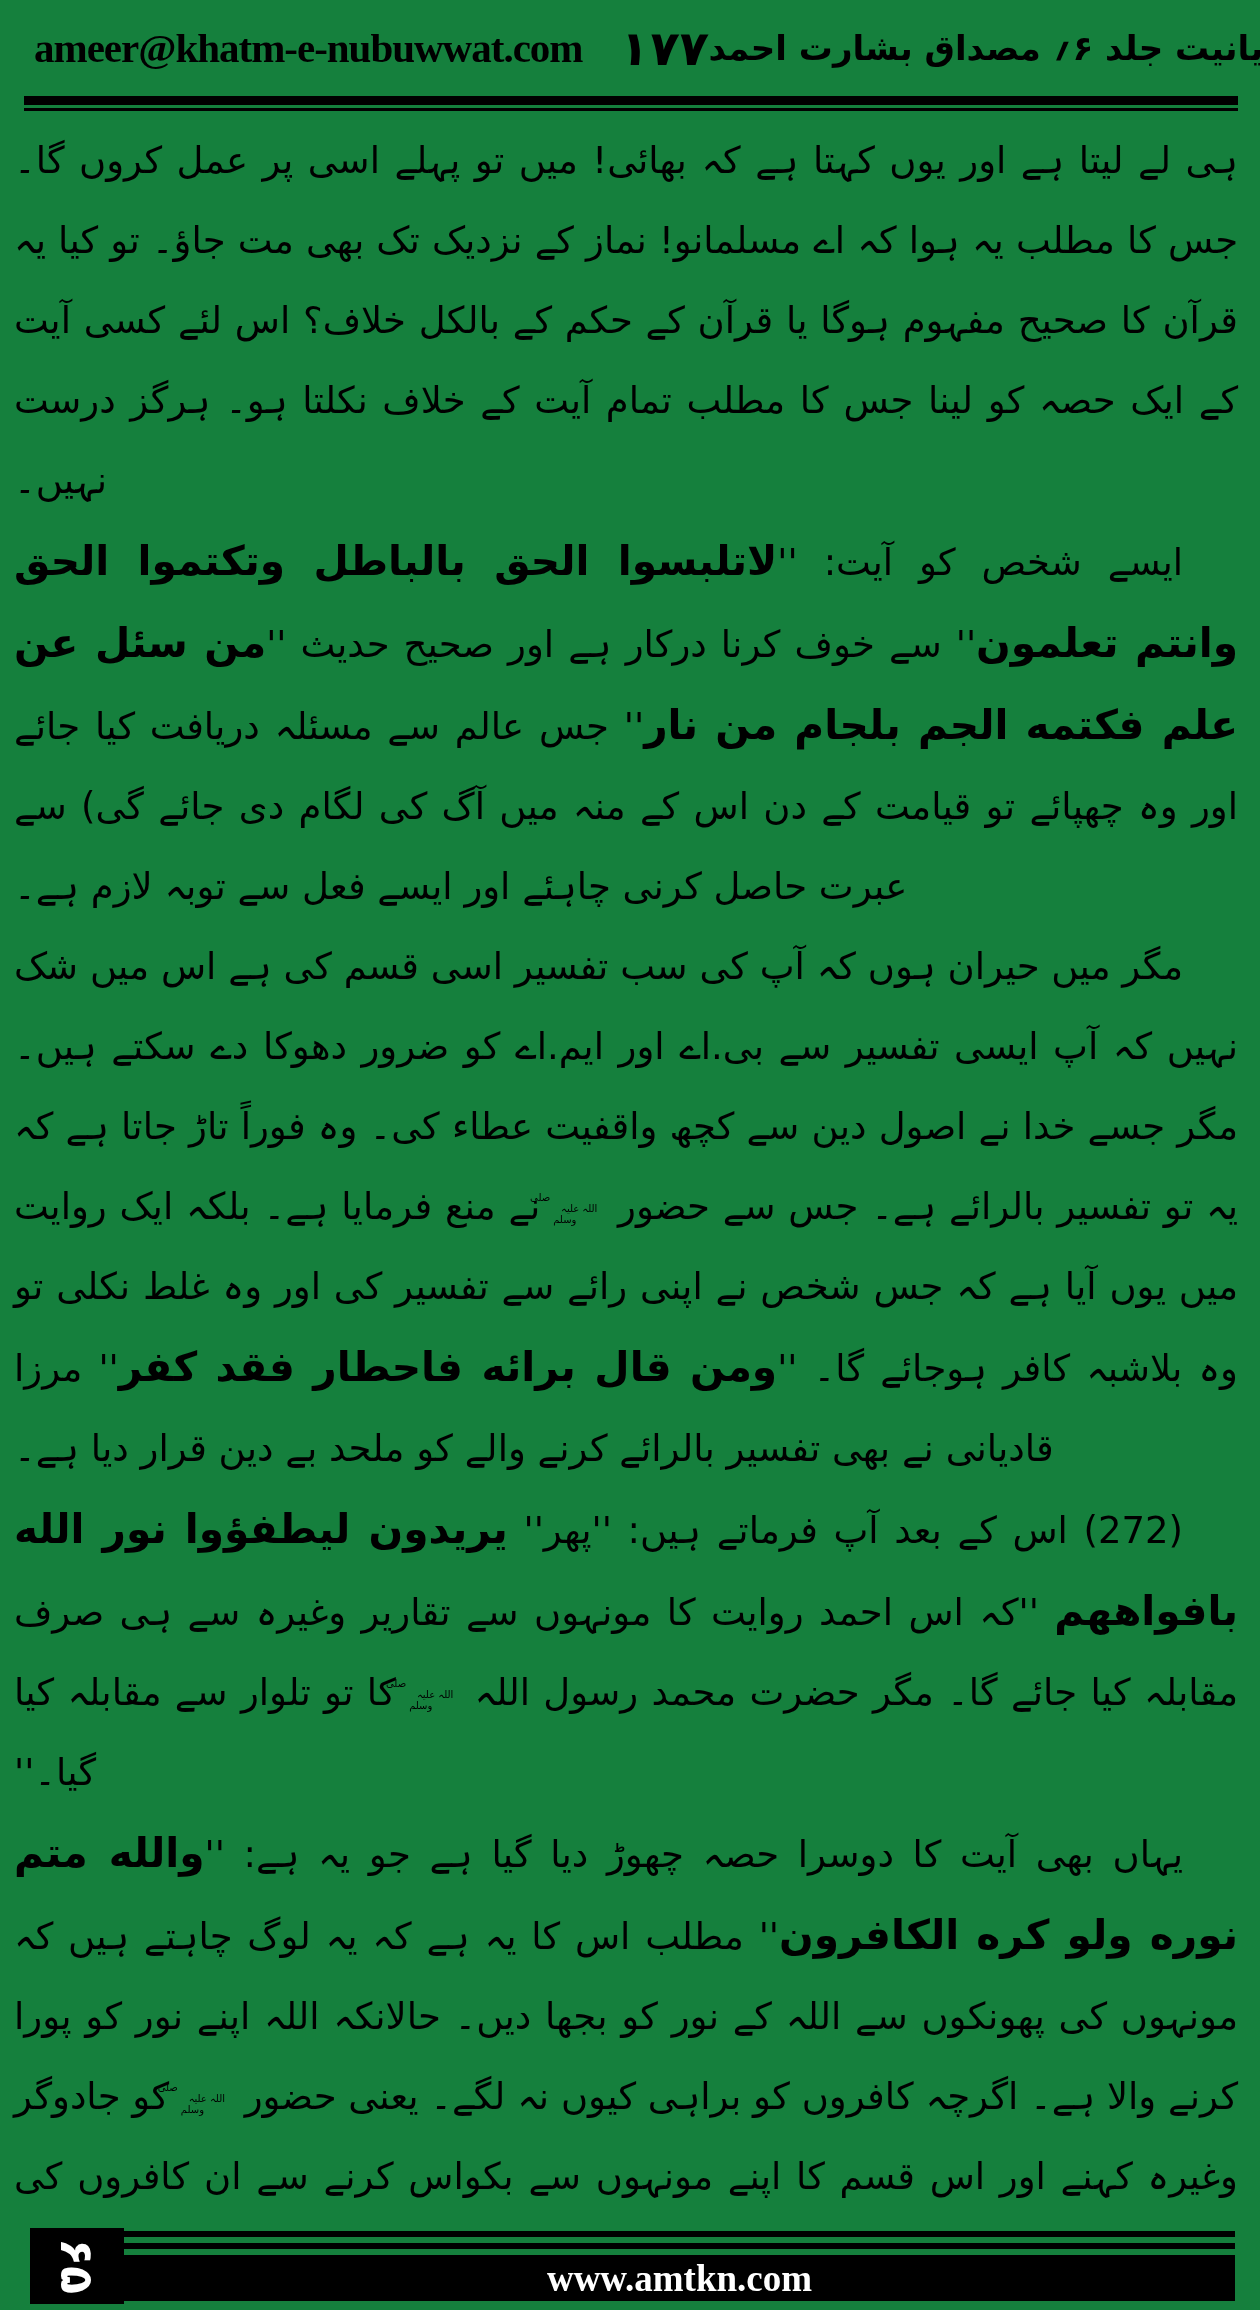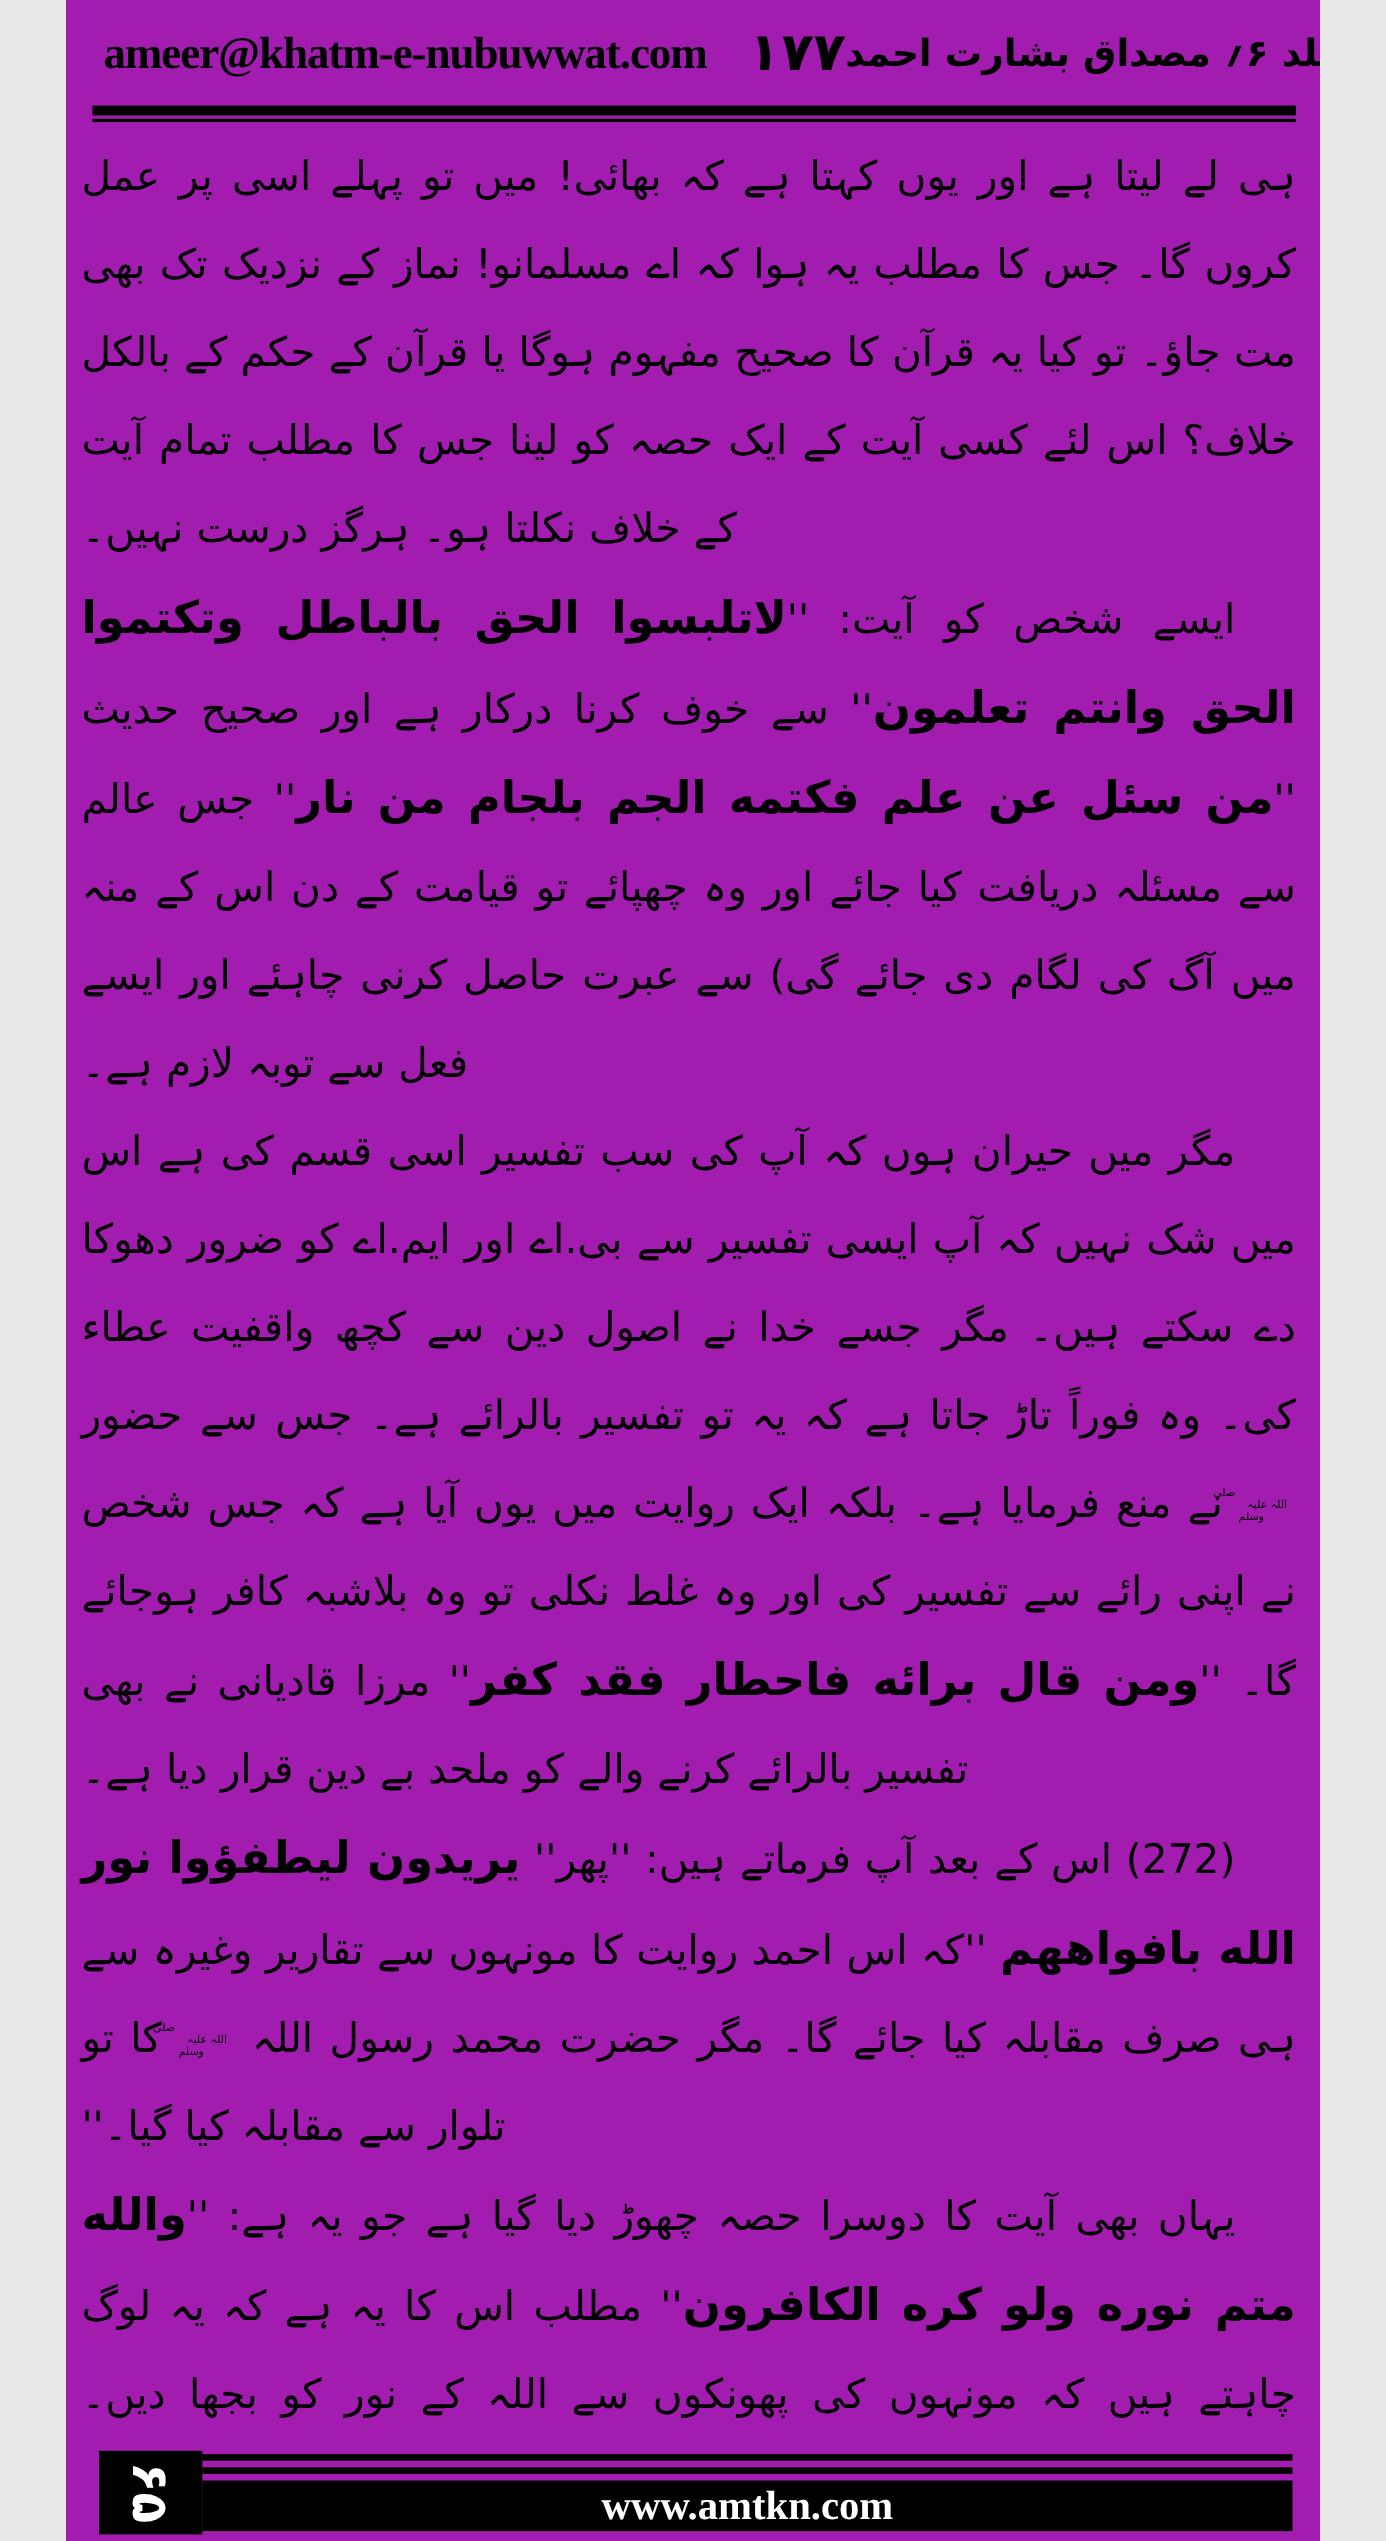--- a/index.html
+++ b/index.html
@@ -1,19 +1,19 @@
 <!DOCTYPE html>
 <html lang="ur"><head>
 <meta charset="utf-8">
 <style>
   html,body{margin:0;padding:0;background:#e8e8e8;}
   .page{
     position:relative;
-    width:1140px;height:2310px;
-    background:#a21caf;color:#000000;
+    width:1260px;height:2310px;
+    background:#15803d;color:#000000;
     overflow:hidden;
     font-family:"DejaVu Sans",sans-serif;
     margin:0 auto;
   }
   
   .header{
     display:flex;align-items:center;
     height:96px;padding:0 20px 0 34px;
   }
   .email{

